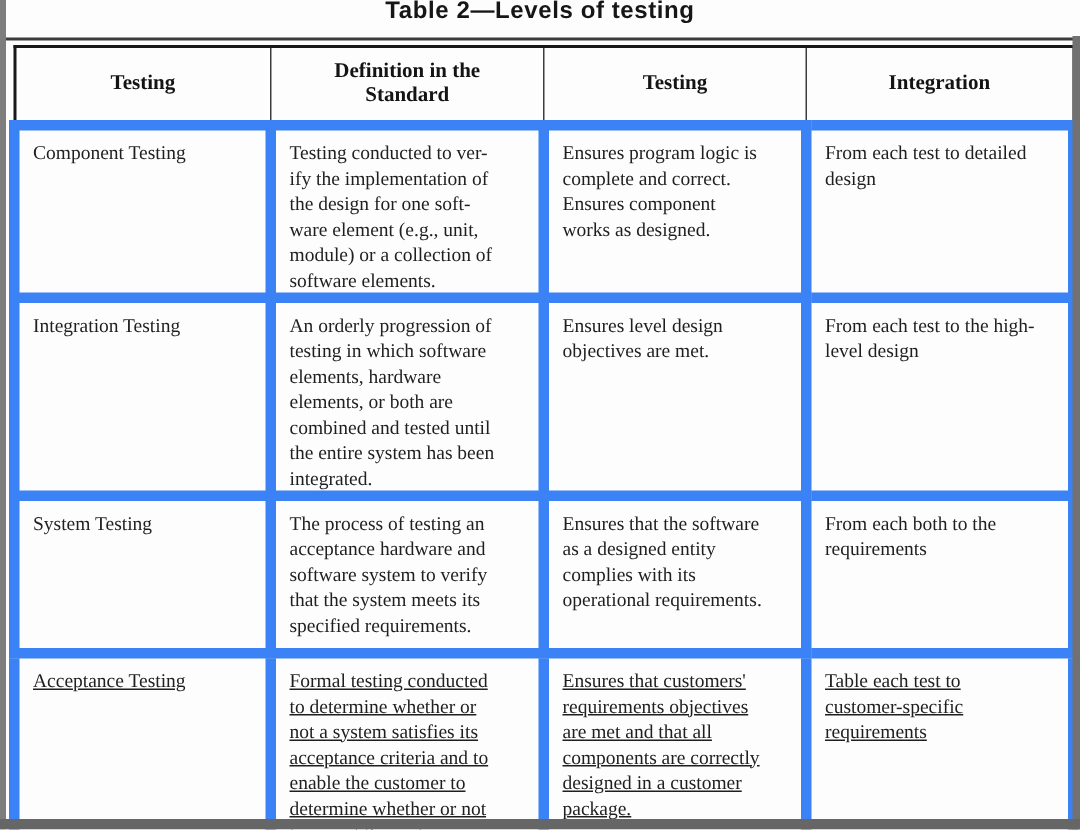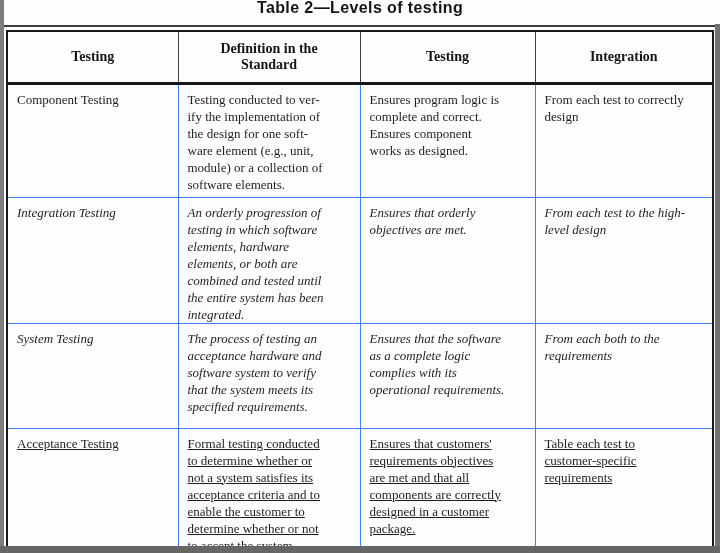--- a/index.html
+++ b/index.html
@@ -33,32 +33,32 @@
   .testing-table th {
     border: 1px solid #3d3d3d;
     border-bottom: 3px solid #161616;
     font-weight: bold; font-size: 14px;
     text-align: center; vertical-align: middle;
     white-space: pre-line;
     color: #141414;
     padding: 2px;
   }
   .testing-table td {
-    border: 1px solid #3b82f6;
+    border: 7px solid #3b82f6;
     font-size: 13px; line-height: 17px;
     vertical-align: top; text-align: left;
     padding: 6px 3px 0 9px;
     white-space: pre-line;
     overflow: hidden;
     color: #1f1f1f;
   }
   tr.r-header { height: 52px; margin-top: 20px; }
   tr.r-0 { height: 114px; }
-  tr.r-1 { height: 123px; font-style: italic; }
-  tr.r-2 { height: 105px; font-style: italic; }
+  tr.r-1 { height: 123px; }
+  tr.r-2 { height: 105px; }
   tr.r-3 { height: 121px; text-decoration: underline; }
   .scan-edge-left {
     position: absolute; left: 0; top: 0;
     width: 4px; height: 553px; background: #7d7d7d;
   }
   .scan-edge-right {
     position: absolute; right: 0; top: 24px;
     width: 5px; height: 529px; background: #717171;
   }
   .scan-edge-bottom {
@@ -94,46 +94,46 @@
       <td>Testing conducted to ver-
 ify the implementation of
 the design for one soft-
 ware element (e.g., unit,
 module) or a collection of
 software elements.</td>
       <td>Ensures program logic is
 complete and correct.
 Ensures component
 works as designed.</td>
-      <td>From each test to correctly
+      <td>From each test to detailed
 design</td>
     </tr>
     <tr class="r-1">
       <td>Integration Testing</td>
       <td>An orderly progression of
 testing in which software
 elements, hardware
 elements, or both are
 combined and tested until
 the entire system has been
 integrated.</td>
-      <td>Ensures that orderly
+      <td>Ensures level design
 objectives are met.</td>
       <td>From each test to the high-
 level design</td>
     </tr>
     <tr class="r-2">
       <td>System Testing</td>
       <td>The process of testing an
 acceptance hardware and
 software system to verify
 that the system meets its
 specified requirements.</td>
       <td>Ensures that the software
-as a complete logic
+as a designed entity
 complies with its
 operational requirements.</td>
       <td>From each both to the
 requirements</td>
     </tr>
     <tr class="r-3">
       <td>Acceptance Testing</td>
       <td>Formal testing conducted
 to determine whether or
 not a system satisfies its

